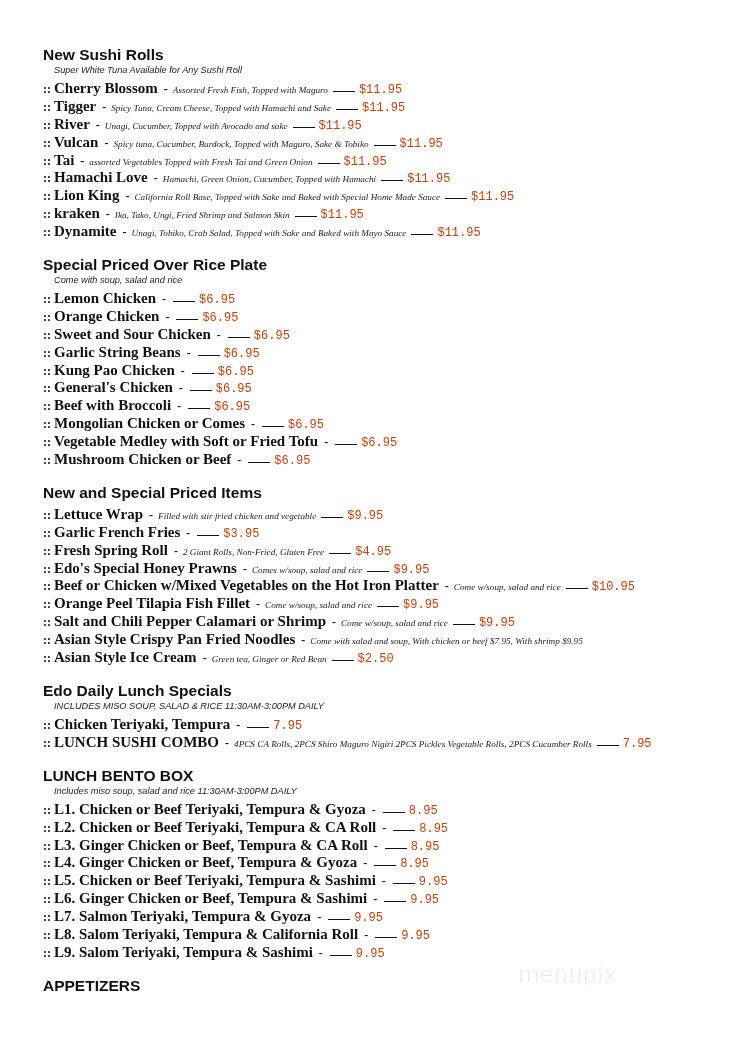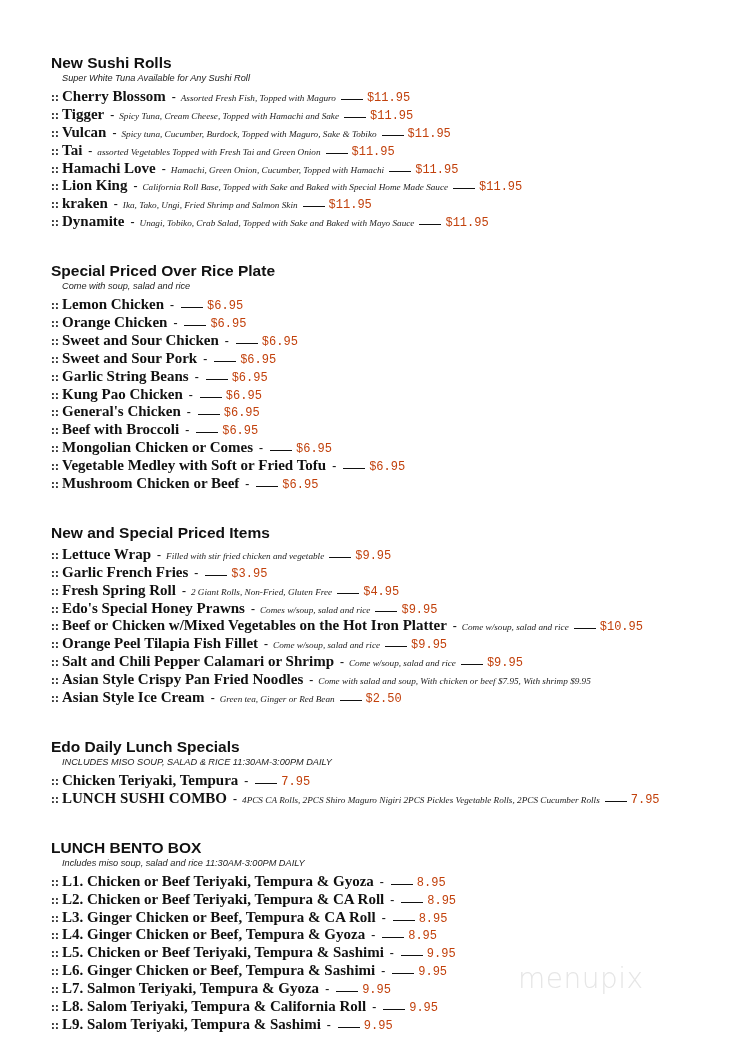--- a/index.html
+++ b/index.html
@@ -14,21 +14,21 @@
       overflow: hidden;
       color: #111111;
     }
     .page {
       position: absolute;
       left: 39px;
       top: 41px;
       width: 700px;
     }
     .section {
-      margin: 12px;
+      margin: 4px;
     }
     .section-title {
       font-family: "Liberation Sans", sans-serif;
       font-size: 15.5px;
       line-height: 19px;
       color: #111;
       margin: 0;
       white-space: nowrap;
     }
     .section-subtitle {
@@ -83,55 +83,55 @@
       font-size: 12px;
       color: #c2410c;
       font-family: Liberation Mono, monospace;
     }
     .gap-sm { height: 6px; }
     .watermark {
       position: absolute;
       left: 518px;
       top: 962px;
       font-family: "DejaVu Sans", sans-serif;
-      font-size: 28px;
+      font-size: 22px;
       font-weight: 300;
       color: #e6e6e6;
       letter-spacing: 0.5px;
     }
   </style>
 </head>
 <body>
 
 <div class="page">
 
   <section class="section">
     <h2 class="section-title">New Sushi Rolls</h2>
     <p class="section-subtitle">Super White Tuna Available for Any Sushi Roll</p>
     <ul class="items">
         <li class="item"><span class="bullet">::</span><span class="name">Cherry Blossom</span><span class="dash">-</span><span class="desc">Assorted Fresh Fish, Topped with Maguro</span><span class="blank"></span><span class="price">$11.95</span></li>
         <li class="item"><span class="bullet">::</span><span class="name">Tigger</span><span class="dash">-</span><span class="desc">Spicy Tuna, Cream Cheese, Topped with Hamachi and Sake</span><span class="blank"></span><span class="price">$11.95</span></li>
+        <li class="item"><span class="bullet">::</span><span class="name">River</span><span class="dash">-</span><span class="desc">Unagi, Cucumber, Topped with Avocado and sake</span><span class="blank"></span><span class="price">$11.95</span></li>
         <li class="item"><span class="bullet">::</span><span class="name">Vulcan</span><span class="dash">-</span><span class="desc">Spicy tuna, Cucumber, Burdock, Topped with Maguro, Sake &amp; Tobiko</span><span class="blank"></span><span class="price">$11.95</span></li>
         <li class="item"><span class="bullet">::</span><span class="name">Tai</span><span class="dash">-</span><span class="desc">assorted Vegetables Topped with Fresh Tai and Green Onion</span><span class="blank"></span><span class="price">$11.95</span></li>
         <li class="item"><span class="bullet">::</span><span class="name">Hamachi Love</span><span class="dash">-</span><span class="desc">Hamachi, Green Onion, Cucumber, Topped with Hamachi</span><span class="blank"></span><span class="price">$11.95</span></li>
         <li class="item"><span class="bullet">::</span><span class="name">Lion King</span><span class="dash">-</span><span class="desc">California Roll Base, Topped with Sake and Baked with Special Home Made Sauce</span><span class="blank"></span><span class="price">$11.95</span></li>
         <li class="item"><span class="bullet">::</span><span class="name">kraken</span><span class="dash">-</span><span class="desc">Ika, Tako, Ungi, Fried Shrimp and Salmon Skin</span><span class="blank"></span><span class="price">$11.95</span></li>
         <li class="item"><span class="bullet">::</span><span class="name">Dynamite</span><span class="dash">-</span><span class="desc">Unagi, Tobiko, Crab Salad, Topped with Sake and Baked with Mayo Sauce</span><span class="blank"></span><span class="price">$11.95</span></li>
       </ul>
   </section>
   <div class="gap-sm"></div>
 
   <section class="section">
     <h2 class="section-title">Special Priced Over Rice Plate</h2>
     <p class="section-subtitle">Come with soup, salad and rice</p>
     <ul class="items">
         <li class="item"><span class="bullet">::</span><span class="name">Lemon Chicken</span><span class="dash">-</span><span class="blank"></span><span class="price">$6.95</span></li>
         <li class="item"><span class="bullet">::</span><span class="name">Orange Chicken</span><span class="dash">-</span><span class="blank"></span><span class="price">$6.95</span></li>
         <li class="item"><span class="bullet">::</span><span class="name">Sweet and Sour Chicken</span><span class="dash">-</span><span class="blank"></span><span class="price">$6.95</span></li>
-        <li class="item"><span class="bullet">::</span><span class="name">Sweet and Sour Pork</span><span class="dash">-</span><span class="blank"></span><span class="price">$6.95</span></li>
         <li class="item"><span class="bullet">::</span><span class="name">Garlic String Beans</span><span class="dash">-</span><span class="blank"></span><span class="price">$6.95</span></li>
         <li class="item"><span class="bullet">::</span><span class="name">Kung Pao Chicken</span><span class="dash">-</span><span class="blank"></span><span class="price">$6.95</span></li>
         <li class="item"><span class="bullet">::</span><span class="name">General's Chicken</span><span class="dash">-</span><span class="blank"></span><span class="price">$6.95</span></li>
         <li class="item"><span class="bullet">::</span><span class="name">Beef with Broccoli</span><span class="dash">-</span><span class="blank"></span><span class="price">$6.95</span></li>
         <li class="item"><span class="bullet">::</span><span class="name">Mongolian Chicken or Comes</span><span class="dash">-</span><span class="blank"></span><span class="price">$6.95</span></li>
         <li class="item"><span class="bullet">::</span><span class="name">Vegetable Medley with Soft or Fried Tofu</span><span class="dash">-</span><span class="blank"></span><span class="price">$6.95</span></li>
         <li class="item"><span class="bullet">::</span><span class="name">Mushroom Chicken or Beef</span><span class="dash">-</span><span class="blank"></span><span class="price">$6.95</span></li>
       </ul>
   </section>
   <div class="gap-sm"></div>

